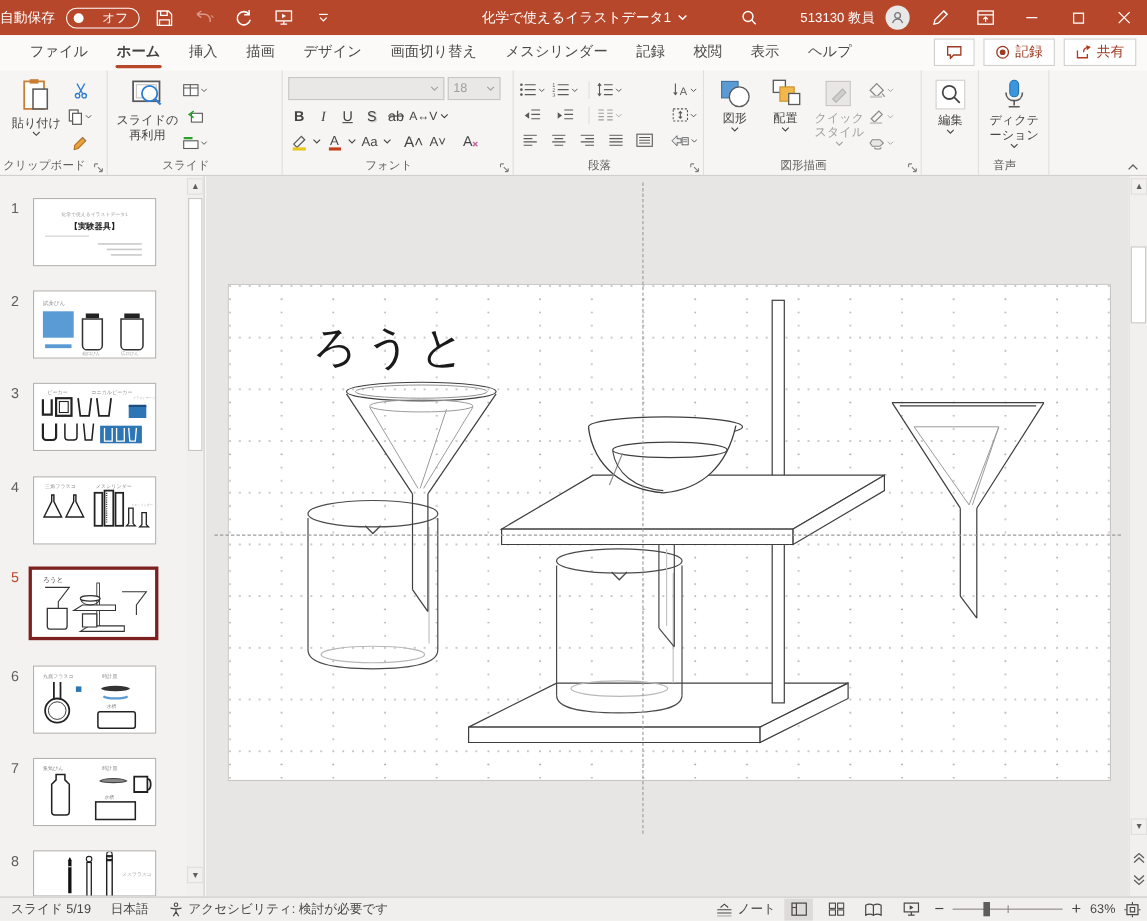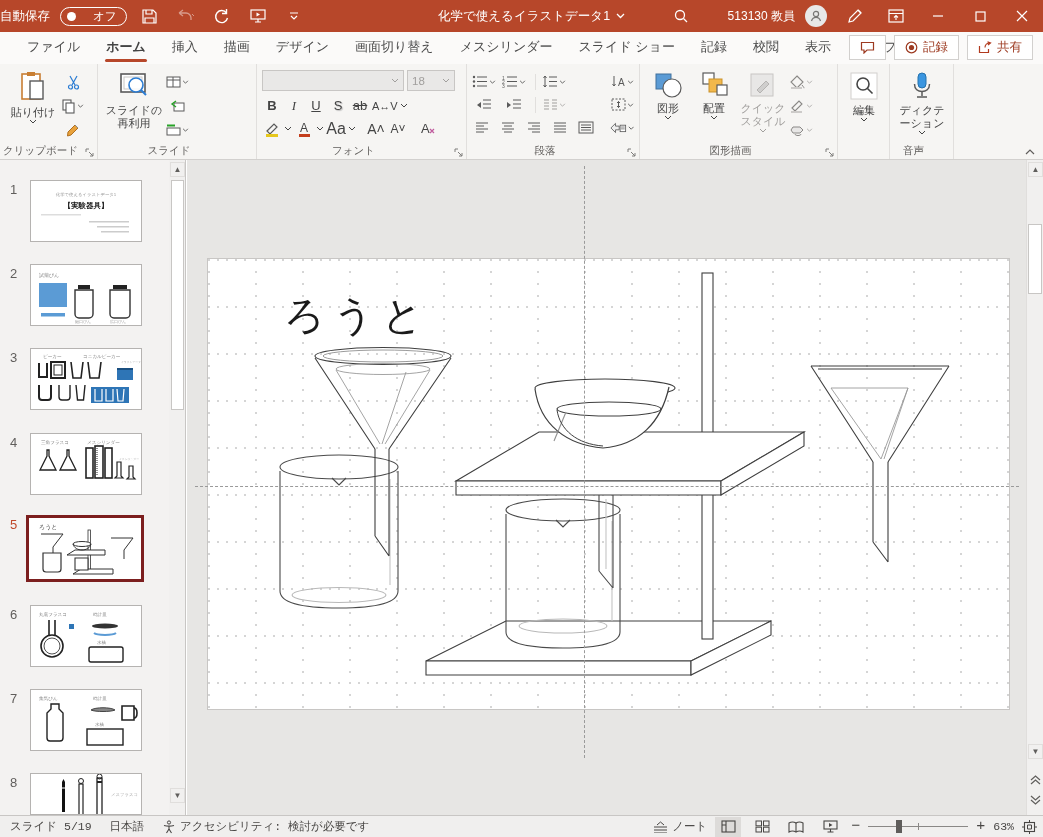--- a/index.html
+++ b/index.html
@@ -60,21 +60,21 @@
   .canvas { position:absolute; left:20px; top:98px; width:803px; height:452px; background:#fff; border:1px solid #c8c6c4; }
   .guide-v { position:absolute; left:397px; top:6px; height:592px; width:0; border-left:1px dashed #9a9a9a; pointer-events:none; }
   .guide-h { position:absolute; top:326px; left:8px; width:824px; height:0; border-top:1px dashed #9a9a9a; pointer-events:none; }
 
   .editor-sb { position:absolute; right:0; top:0; width:17px; height:655px; background:#f1f0ef; border-left:1px solid #e0dedc; }
 
   
   .statusbar { position:absolute; bottom:0; left:0; width:100%; height:22px; background:#f0efee; border-top:1px solid #c8c6c4; display:flex; align-items:center; font-size:11.5px; color:#484644; }
   .sb-left { display:flex; align-items:center; gap:18px; padding-left:10px; }
   .sb-right { position:absolute; right:6px; display:flex; align-items:center; gap:8px; }
-  .sb-item { display:flex; align-items:center; gap:4px; cursor:pointer; white-space:nowrap;font-family:Liberation Mono, monospace; }
+  .sb-item { display:flex; align-items:center; gap:4px; cursor:pointer; white-space:nowrap; }
   .viewbtn { width:26px; height:20px; display:flex; align-items:center; justify-content:center; cursor:pointer; }
   .viewbtn.on { background:#dddbd9; }
   .zoomtrack { position:relative; width:100px; height:20px; cursor:pointer; }
   .zoomtrack .line { position:absolute; top:9px; left:0; right:0; height:1px; background:#8a8886; }
   .zoomtrack .tick { position:absolute; top:6px; left:50px; width:1px; height:7px; background:#8a8886; }
   .zoomtrack .knob { position:absolute; top:3px; left:28px; width:6px; height:13px; background:#5f5d5b; }
 
   svg { display:block; }
   text { font-family:"Liberation Sans","DejaVu Sans",sans-serif; }
 </style>
@@ -172,21 +172,20 @@
 
   <div class="tabrow">
     <div class="tabs">
       <span class="tab">ファイル</span>
       <span class="tab active">ホーム</span>
       <span class="tab">挿入</span>
       <span class="tab">描画</span>
       <span class="tab">デザイン</span>
       <span class="tab">画面切り替え</span>
       <span class="tab">メスシリンダー</span>
-      <span class="tab">スライド ショー</span>
       <span class="tab">記録</span>
       <span class="tab">校閲</span>
       <span class="tab">表示</span>
       <span class="tab">ヘルプ</span>
     </div>
     <div class="tabrow-right">
       <span class="trbtn">
         <svg width="15" height="13" viewBox="0 0 15 13">
             <path d="M1.5 1.5h12v7.5H7l-3 3v-3H1.5z" fill="none" stroke="#9d3a21" stroke-width="1.2"></path>
           </svg>
@@ -335,21 +334,21 @@
           </svg>
         <span class="fbtn">
           <svg width="14" height="16" viewBox="0 0 14 16">
               <text x="3" y="11" font-size="12" fill="#444">A</text>
               <rect x="2" y="13" width="11" height="3" fill="#c43e1c"></rect>
             </svg>
         </span>
         <svg class="chev" width="8" height="5" viewBox="0 0 8 5">
             <path d="M1 1l3 3 3-3" fill="none" stroke="#444"></path>
           </svg>
-        <span class="fbtn" style="font-size:16px">Aa</span>
+        <span class="fbtn" style="font-size:12px">Aa</span>
         <svg class="chev" width="8" height="5" viewBox="0 0 8 5">
             <path d="M1 1l3 3 3-3" fill="none" stroke="#444"></path>
           </svg>
         <span style="width:6px"></span>
         <span class="fbtn" style="font-size:14px">A˄</span>
         <span class="fbtn" style="font-size:12px">A˅</span>
         <span style="width:6px"></span>
         <span class="fbtn">
           <svg width="17" height="15" viewBox="0 0 17 15">
               <text x="1" y="12" font-size="13" fill="#444">A</text>

